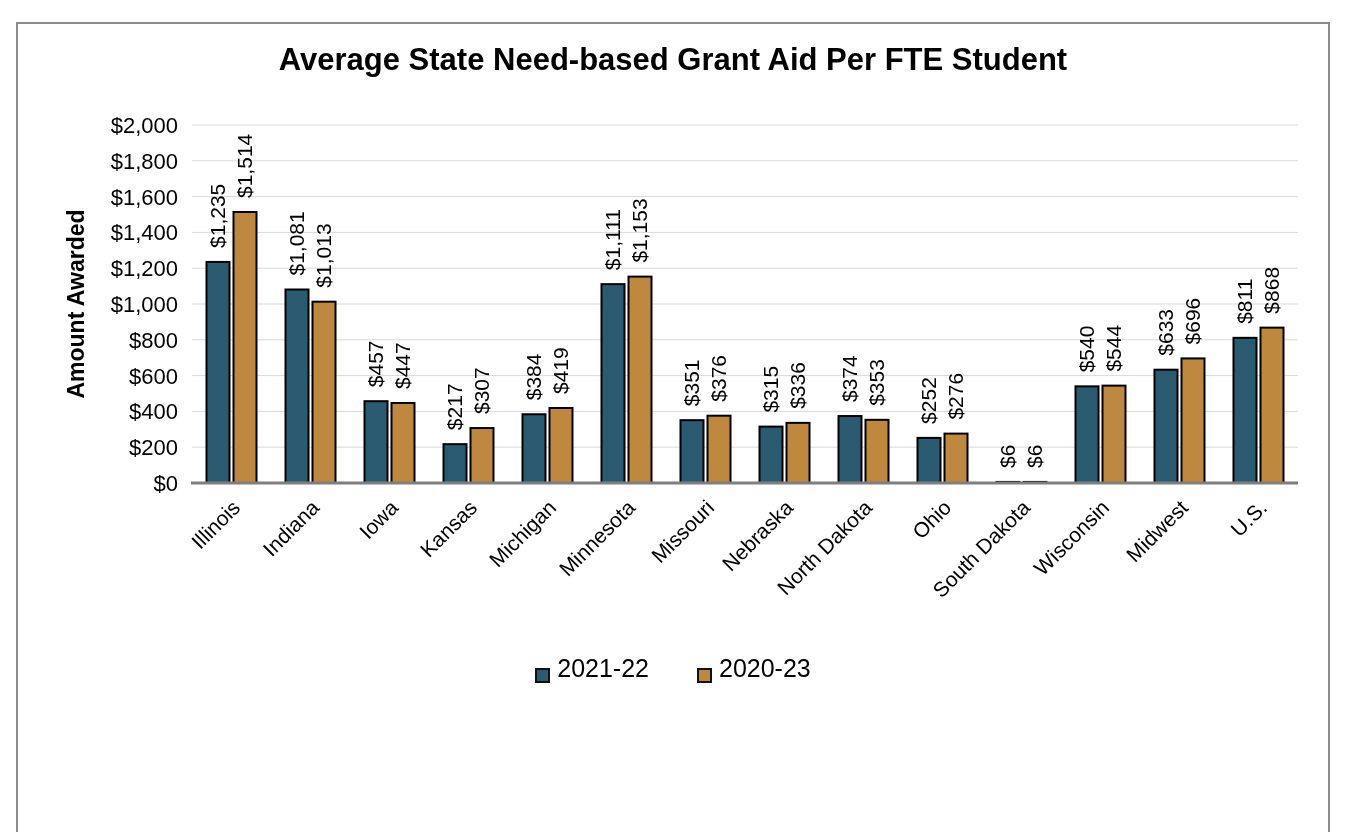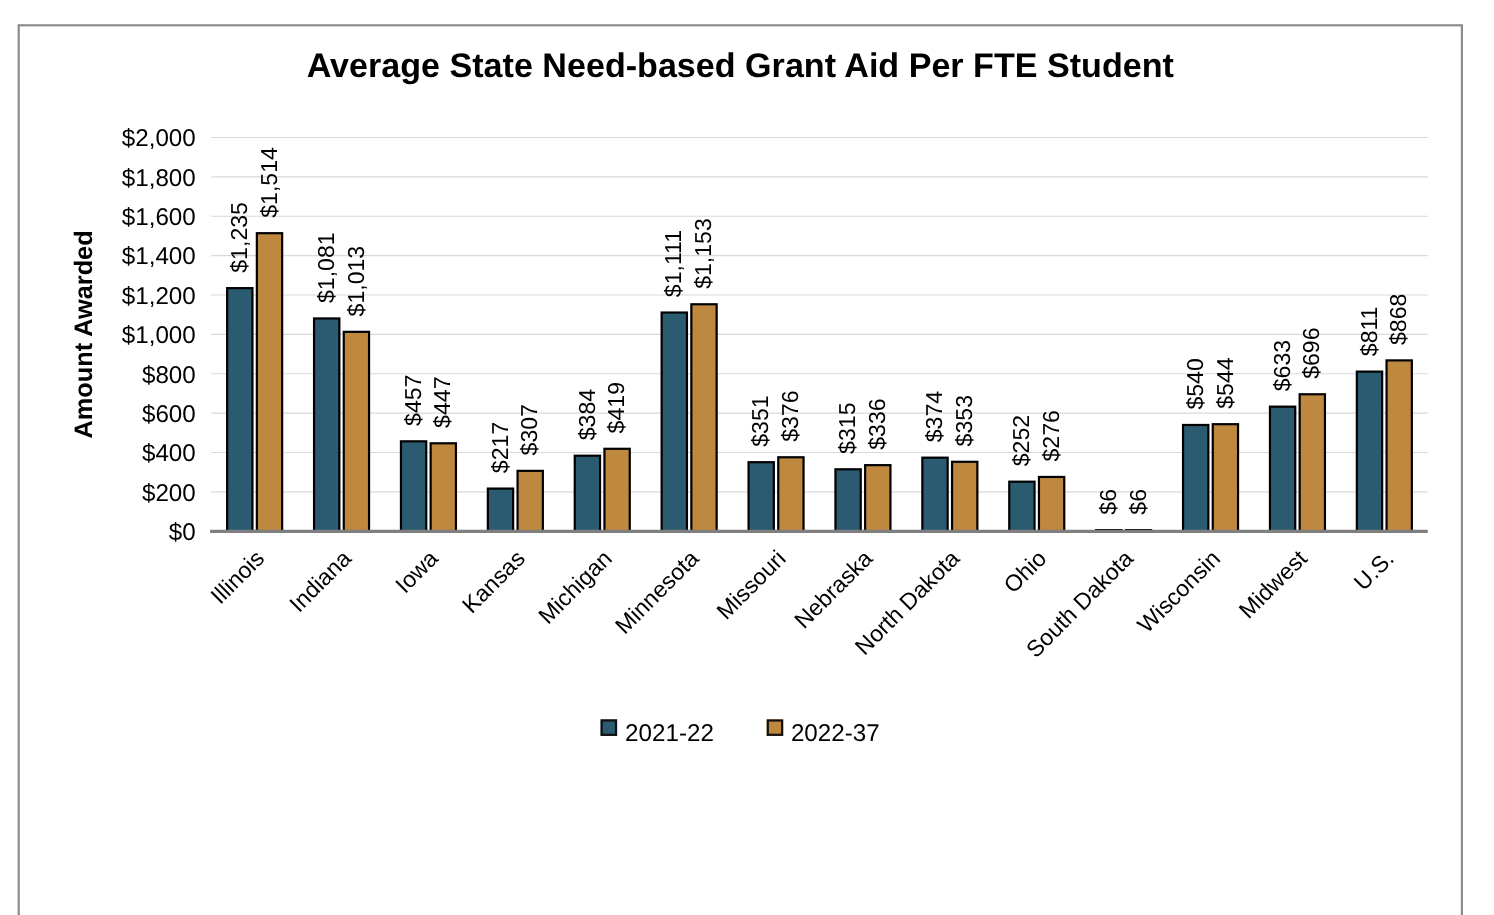--- a/index.html
+++ b/index.html
@@ -45,23 +45,23 @@
   .legend{
     position:absolute;
     left:0;top:630px;width:100%;
     display:flex;
     justify-content:center;
     align-items:center;
     gap:48px;
   }
   .legend-item{
     display:flex;
-    align-items:flex-start;
+    align-items:flex-end;
     gap:7px;
-    font-size:22px;
+    font-size:25px;
   }
   .legend-swatch{
     width:15px;height:15px;
     box-sizing:border-box;
     border:2px solid #111;
     display:inline-block;
   }
   .source-text{
     position:absolute;
     left:14px;top:716px;
@@ -177,21 +177,21 @@
         <line x1="173" x2="1280" y1="459" y2="459" stroke="#7F7F7F" stroke-width="3"></line>
       </svg>
 
     <div class="legend">
       <div class="legend-item">
         <span class="legend-swatch" style="background: rgb(43, 91, 113);"></span>
         <span>2021-22</span>
       </div>
       <div class="legend-item">
         <span class="legend-swatch" style="background: rgb(191, 136, 63);"></span>
-        <span>2022-37</span>
+        <span>2020-23</span>
       </div>
     </div>
 
   </div>
 
   <div class="source-text">
     </div>
 
 </div>
 

